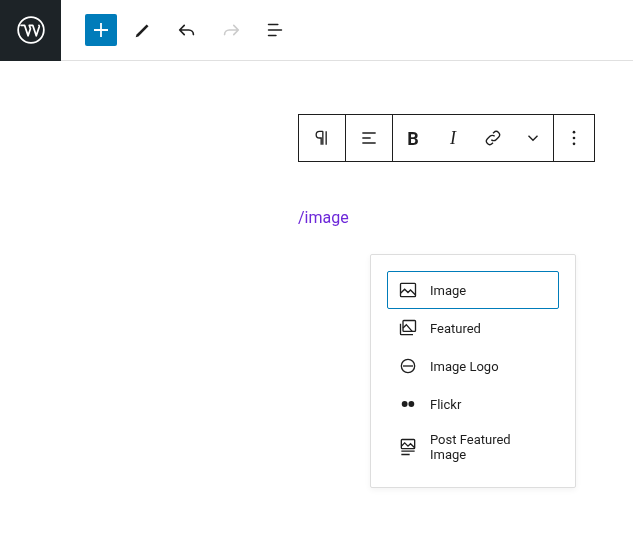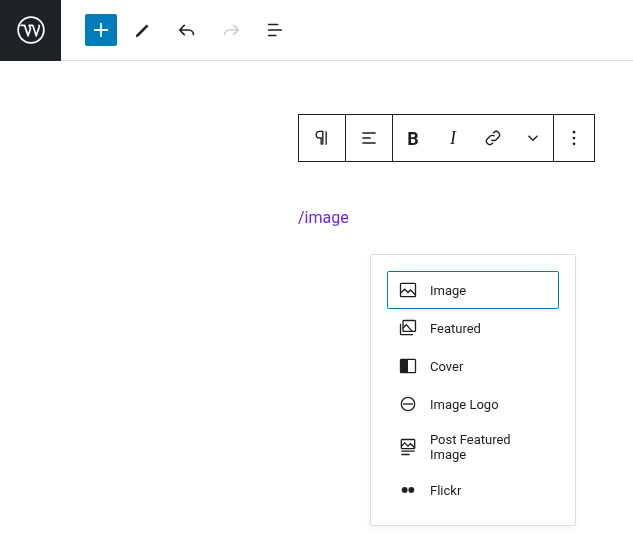--- a/index.html
+++ b/index.html
@@ -129,47 +129,38 @@
           <rect x="6" y="3" width="15" height="13" rx="1" stroke="#1e1e1e" stroke-width="1.6" fill="none"></rect>
           <path d="M6 12l4-4 7 8" stroke="#1e1e1e" stroke-width="1.6" fill="none"></path>
           <path d="M3 7v12a1 1 0 001 1h14" stroke="#1e1e1e" stroke-width="1.6" fill="none"></path>
         </svg>
     </span>
     <span class="lbl">Featured</span>
   </div>
   <div class="suggest-item">
     <span class="sicon">
       <svg width="20" height="20" viewBox="0 0 24 24">
-          <rect x="3" y="4" width="18" height="16" rx="1" stroke="#1e1e1e" stroke-width="1.6" fill="none"></rect>
-          <rect x="3" y="4" width="9" height="16" fill="#1e1e1e"></rect>
-        </svg>
-    </span>
-    <span class="lbl">Cover</span>
-  </div>
-  <div class="suggest-item">
-    <span class="sicon">
-      <svg width="20" height="20" viewBox="0 0 24 24">
           <circle cx="12" cy="12" r="8" stroke="#1e1e1e" stroke-width="1.6" fill="none"></circle>
           <path d="M6 12h12" stroke="#1e1e1e" stroke-width="1.6"></path>
         </svg>
     </span>
     <span class="lbl">Image Logo</span>
+  </div>
+  <div class="suggest-item">
+    <span class="sicon">
+      <svg width="20" height="20" viewBox="0 0 24 24">
+          <circle cx="8" cy="12" r="3.5" fill="#1e1e1e"></circle>
+          <circle cx="16" cy="12" r="3.5" fill="#1e1e1e"></circle>
+        </svg>
+    </span>
+    <span class="lbl">Flickr</span>
   </div>
   <div class="suggest-item">
     <span class="sicon">
       <svg width="20" height="20" viewBox="0 0 24 24">
           <rect x="4" y="3" width="16" height="11" rx="1" stroke="#1e1e1e" stroke-width="1.6" fill="none"></rect>
           <path d="M4 11l4-4 4 4 3-3 5 5" stroke="#1e1e1e" stroke-width="1.6" fill="none"></path>
           <path d="M4 17h16M4 21h10" stroke="#1e1e1e" stroke-width="1.6"></path>
         </svg>
     </span>
     <span class="lbl">Post Featured Image</span>
   </div>
-  <div class="suggest-item">
-    <span class="sicon">
-      <svg width="20" height="20" viewBox="0 0 24 24">
-          <circle cx="8" cy="12" r="3.5" fill="#1e1e1e"></circle>
-          <circle cx="16" cy="12" r="3.5" fill="#1e1e1e"></circle>
-        </svg>
-    </span>
-    <span class="lbl">Flickr</span>
-  </div>
 </div>
 
 </body></html>

